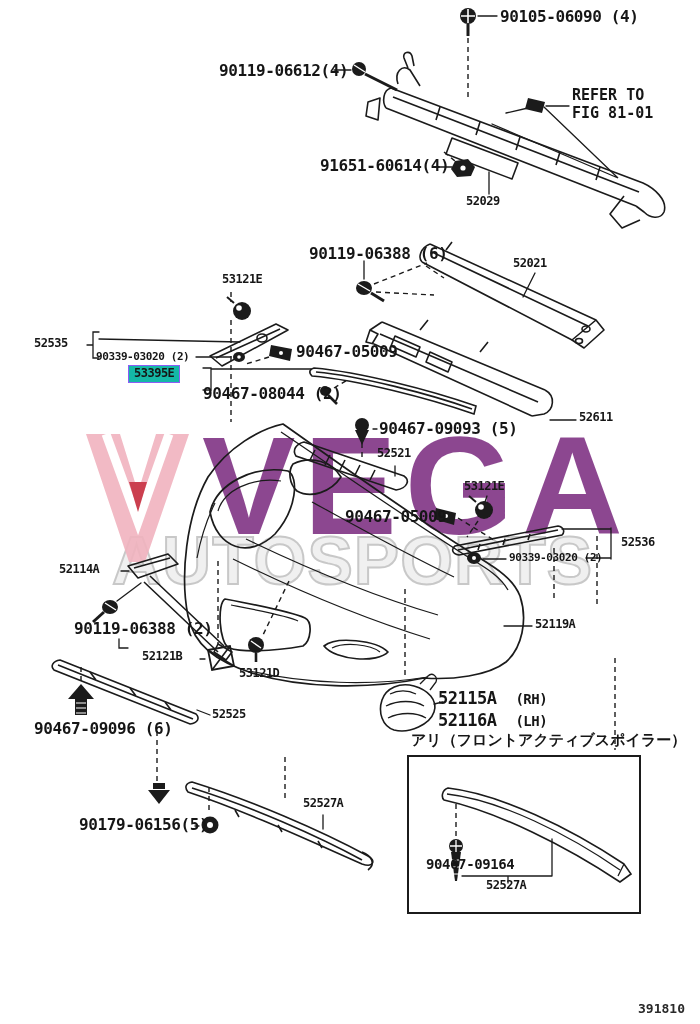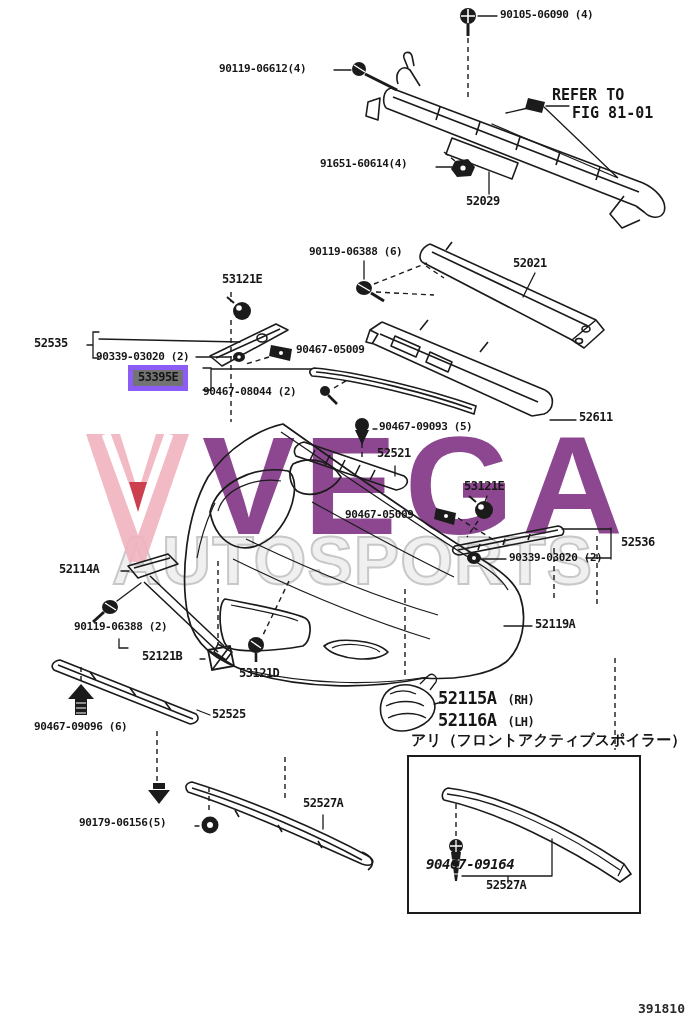--- a/index.html
+++ b/index.html
@@ -1,27 +1,27 @@
 <!DOCTYPE html>
 <html><head>
 <meta charset="utf-8">
 <style>
   html,body{margin:0;padding:0;}
   body{width:700px;height:1024px;background:#ffffff;position:relative;overflow:hidden;
        font-family:"DejaVu Sans Mono",monospace;}
   .lbl{position:absolute;font-weight:bold;color:#161616;white-space:nowrap;
        letter-spacing:-0.4px;line-height:1.05;}
-  .s13{font-size:11px;}
+  .s13{font-size:16px;}
   .s11{font-size:11px;}
-  .s14{font-size:14px;font-style:italic;}
+  .s14{font-size:14px;}
   .big{font-size:12px;letter-spacing:-0.5px;}
   .ref{font-size:15px;letter-spacing:0;}
   .mid{font-size:17px;letter-spacing:-0.5px;}
-  .hl{background:#737373;padding:1px 5px 2px 5px;border:5px solid #8b5cf6;}
-  .sfx{font-size:12px;letter-spacing:-0.5px;margin-left:11px;}
+  .hl{background:#14b8a6;padding:1px 5px 2px 5px;border:1px solid #8b5cf6;}
+  .sfx{font-size:14px;letter-spacing:-0.5px;margin-left:19px;}
   .jp{font-size:15px;font-family:"DejaVu Sans","Liberation Sans",sans-serif;
       font-weight:bold;letter-spacing:0;}
   .docnum{font-size:13px;font-weight:bold;letter-spacing:0;color:#2a2a2a;}
   .wm-brand{position:absolute;left:202px;top:416px;font-family:"Liberation Sans",sans-serif;
       font-weight:bold;font-size:140px;letter-spacing:8px;color:#701a75;opacity:.8;line-height:1;}
   .wm-sub{position:absolute;left:112px;top:526px;font-family:"Liberation Sans",sans-serif;
       font-weight:bold;font-size:68px;letter-spacing:1px;color:#efefef;
       -webkit-text-stroke:2px #c3c3c3;opacity:.9;line-height:1;}
   .wm-logo{position:absolute;left:82px;top:430px;opacity:.9;}
   #art{position:absolute;left:0;top:0;}
@@ -249,21 +249,21 @@
       <circle cx="456" cy="846" r="7" fill="#1b1b1b"></circle>
       <path d="M450,846 H462 M456,840 V852" stroke="#fff" stroke-width="1.3"></path>
       <path d="M451,852 L461,852 L457,881 L455,881 Z" fill="#1b1b1b"></path>
       <path d="M452,860 H461 M452,867 H460 M453,874 H459" stroke="#fff" stroke-width="1"></path>
     </g>
   </g>
 </svg>
 
 <div class="lbl s13" style="left:500px;top:9px">90105-06090 (4)</div>
 <div class="lbl s13" style="left:219px;top:63px">90119-06612(4)</div>
-<div class="lbl ref" style="left:552px;top:88px">REFER TO</div>
+<div class="lbl ref" style="left:572px;top:88px">REFER TO</div>
 <div class="lbl ref" style="left:572px;top:106px">FIG 81-01</div>
 <div class="lbl s13" style="left:320px;top:158px">91651-60614(4)</div>
 <div class="lbl big" style="left:466px;top:195px">52029</div>
 <div class="lbl s13" style="left:309px;top:246px">90119-06388 (6)</div>
 <div class="lbl big" style="left:513px;top:257px">52021</div>
 <div class="lbl big" style="left:222px;top:273px">53121E</div>
 <div class="lbl big" style="left:34px;top:337px">52535</div>
 <div class="lbl s11" style="left:96px;top:351px">90339-03020 (2)</div>
 <div class="lbl big hl" style="left:128px;top:365px">53395E</div>
 <div class="lbl s13" style="left:296px;top:344px">90467-05009</div>

